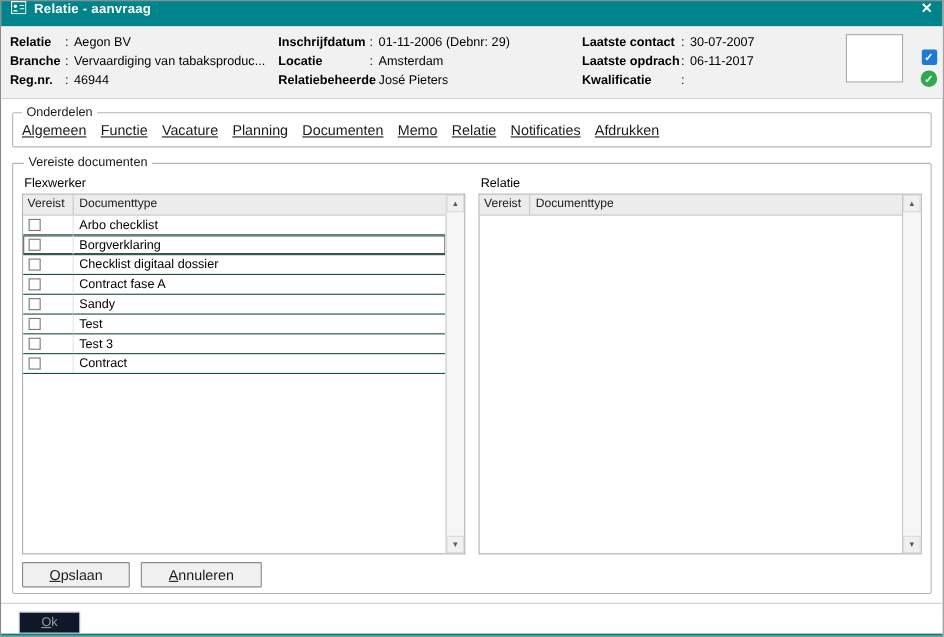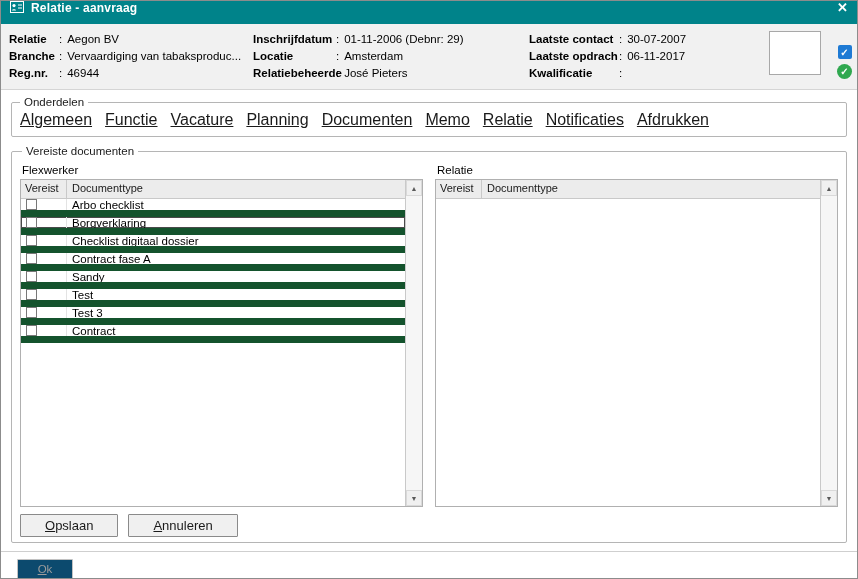--- a/index.html
+++ b/index.html
@@ -57,56 +57,56 @@
     color: #fff; font-size: 10px; font-weight: bold;
     display: flex; align-items: center; justify-content: center; cursor: pointer;
   }
 
   
   .content { flex: 1; padding: 0 10px; display: flex; flex-direction: column; }
   fieldset.group { border: 1px solid #b5b5b5; border-radius: 2px; min-width: 0; }
   legend { font-size: 11.5px; padding: 0 4px; margin-left: 2px; color: #1a1a1a; }
 
   .tabs-group { margin-top: 6px; padding: 1px 6px 7px; }
-  .tabs { display: flex; gap: 13px; font-size: 16px; padding: 2px 0 0 2px; flex-wrap: nowrap; }
+  .tabs { display: flex; gap: 13px; font-size: 13px; padding: 2px 0 0 2px; flex-wrap: nowrap; }
   .tab { color: #1a1a1a; text-decoration: underline; cursor: pointer; white-space: nowrap; }
 
   .main-group { margin-top: 8px; height: 398px; padding: 0 8px 8px; }
   .panels { display: flex; gap: 12px; padding-top: 2px; }
   .panel-wrap { width: 407px; display: flex; flex-direction: column; }
   .panel-title { font-size: 11.5px; padding: 5px 0 3px 2px; }
   .panel { border: 1px solid #b0b0b0; height: 328px; display: flex; background: #fff; overflow: hidden; }
   .table { flex: 1; display: flex; flex-direction: column; overflow: hidden; min-width: 0; }
   .thead { display: flex; background: #ececec; border-bottom: 1px solid #c9c9c9; height: 19px; flex: 0 0 auto; font-size: 11px; color: #1a1a1a; }
   .th { padding: 2px 4px; cursor: pointer; }
   .th.cell-check { border-right: 1px solid #c9c9c9; }
   .cell-check { width: 46px; flex: 0 0 auto; }
   .cell-doc { flex: 1; padding: 2px 5px; overflow: hidden; white-space: nowrap; text-overflow: ellipsis; }
   .tbody { flex: 1; overflow: hidden; }
-  .trow { display: flex; height: 18px; border-bottom: 7px solid #14532d; align-items: stretch; font-size: 11.5px; cursor: default; }
+  .trow { display: flex; height: 18px; border-bottom: 1px solid #14532d; align-items: stretch; font-size: 11.5px; cursor: default; }
   .trow.selected { box-shadow: inset 0 0 0 1px #4a4a4a; }
   .rc { border-right: 1px solid #e3e3e3; display: flex; align-items: center; }
   .cb { width: 11px; height: 11px; border: 1px solid #787878; background: #fff; margin-left: 5px; display: inline-block; cursor: pointer; }
   .cell-doc.body-cell { display: flex; align-items: center; padding: 0 5px; }
 
   .vscroll { width: 17px; flex: 0 0 auto; border-left: 1px solid #c9c9c9; background: #f6f6f6; display: flex; flex-direction: column; }
   .sbtn { height: 16px; flex: 0 0 auto; display: flex; align-items: center; justify-content: center; font-size: 7px; color: #5a5a5a; background: #f0f0f0; border: 1px solid #d9d9d9; cursor: pointer; }
   .strack { flex: 1; cursor: pointer; }
 
   .btn-row { display: flex; gap: 10px; margin-top: 7px; padding-left: 0; }
   button.win {
     font-family: inherit; font-size: 13px; color: #1a1a1a;
     background: #f0f0f0; border: 1px solid #8a8a8a; border-radius: 1px;
     padding: 3px 24px; cursor: pointer;
   }
   .separator { border-top: 1px solid #cfcfcf; margin: 8px -10px 0; }
   button.ok {
     font-family: inherit; font-size: 11.5px;
     margin: 7px 0 0 6px; width: 56px;
-    color: #9c9c9c; background: #0c4a6e; border: 1px solid #c2c2c2; border-radius: 1px;
+    color: #9c9c9c; background: #0f172a; border: 1px solid #c2c2c2; border-radius: 1px;
     padding: 3px 0;
   }
   .bottom-strip { margin-top: auto; height: 5px; background: #00838a; flex: 0 0 auto; }
 </style>
 </head>
 <body>
 
 <div class="window">
 
   <div class="titlebar">

